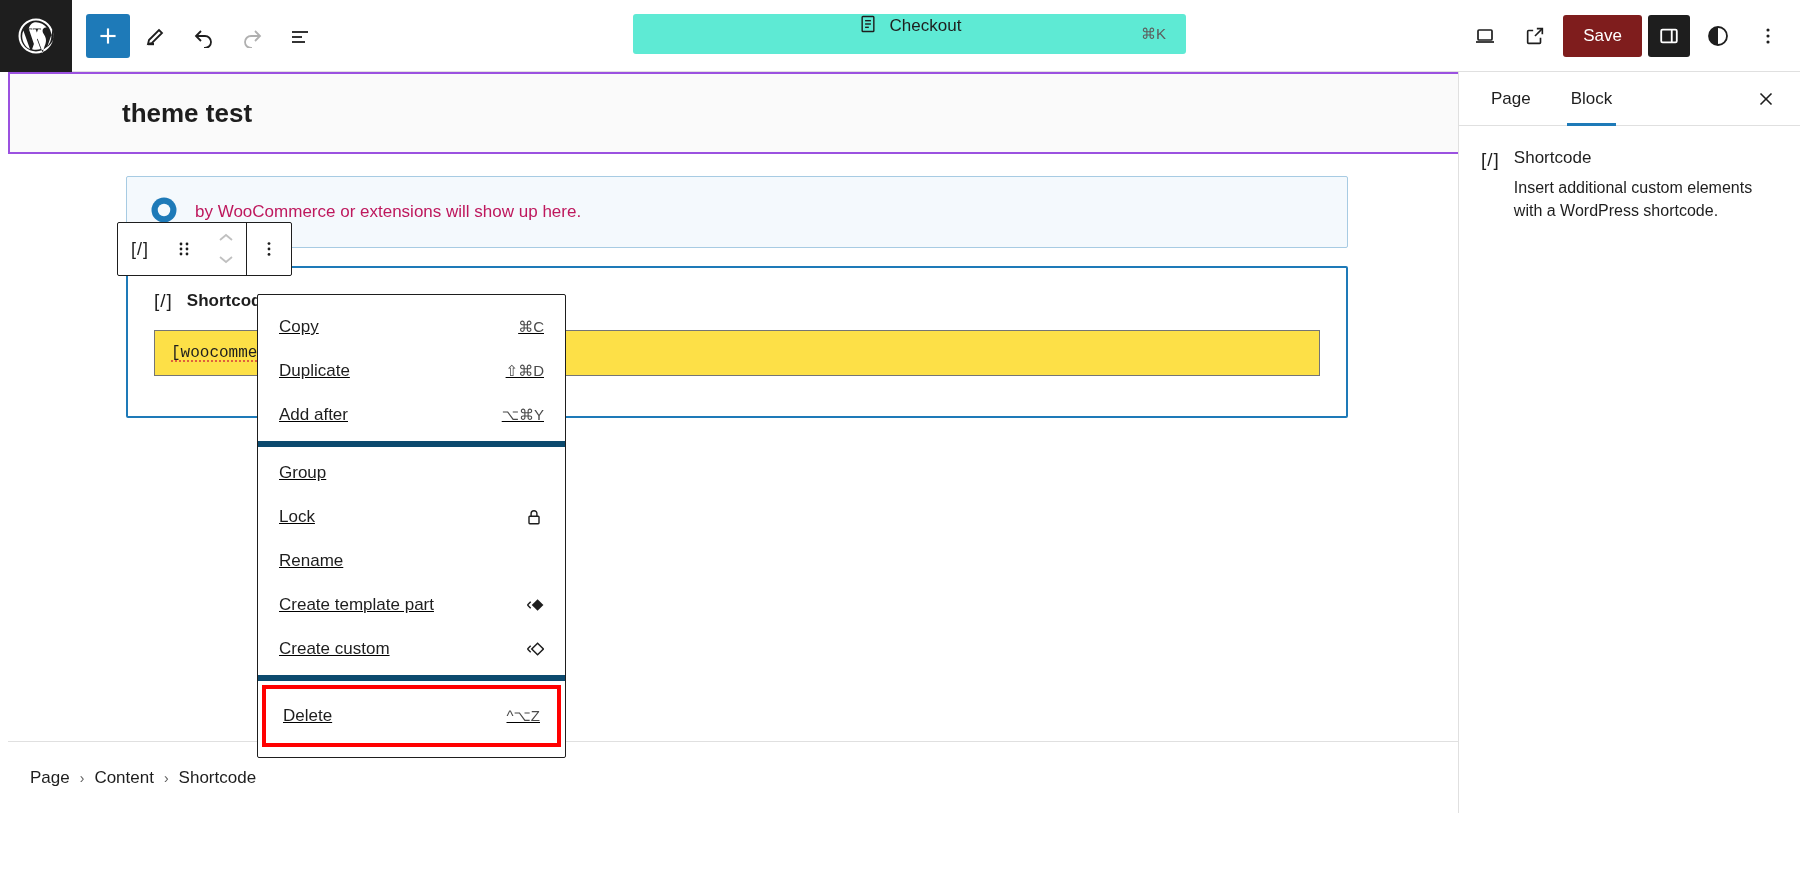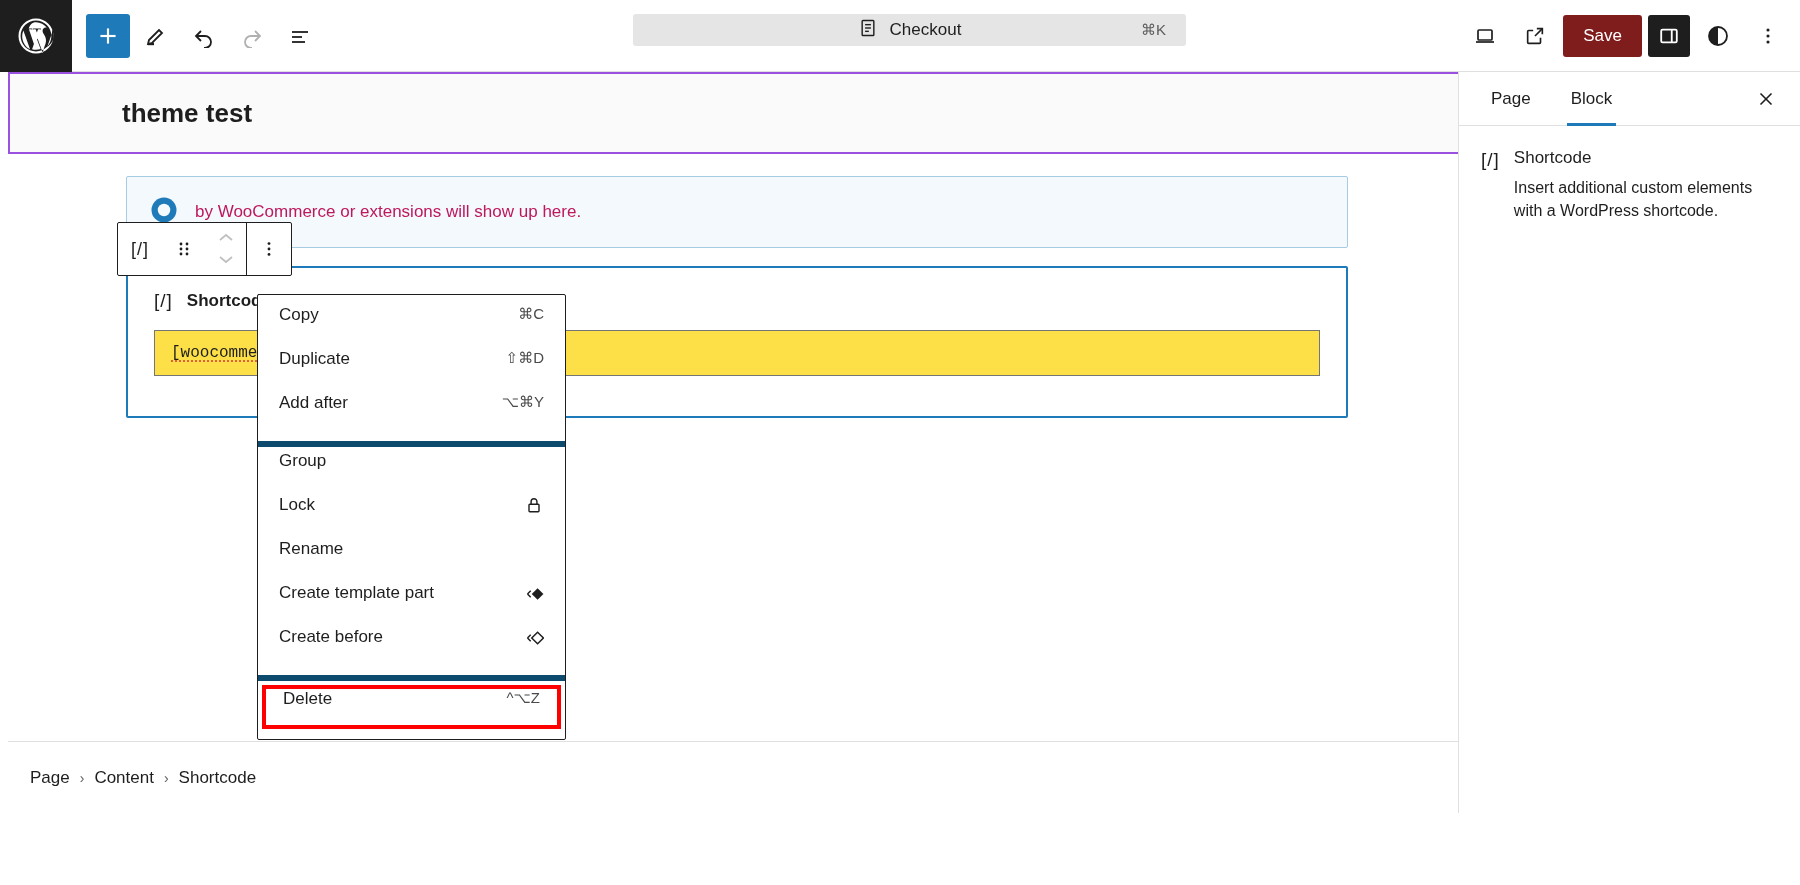--- a/index.html
+++ b/index.html
@@ -23,23 +23,23 @@
   .wp-logo svg { display: block; }
   .tb-left { display: flex; align-items: center; gap: 4px; padding-left: 14px; }
   .tb-btn {
     width: 44px; height: 44px; border-radius: 3px; background: none; border: none;
     display: flex; align-items: center; justify-content: center; cursor: pointer;
   }
   .tb-btn.primary { background: #1e7ab8; }
   .tb-btn svg { display: block; }
 
   .doc-bar {
-    position: absolute; left: 633px; top: 14px; width: 553px; height: 32px;
-    background: #e5e5e5; border-radius: 3px;
-    display: flex; align-items: center; justify-content: center;
+    position: absolute; left: 633px; top: 14px; width: 553px; height: 40px;
+    background: #5eead4; border-radius: 3px;
+    display: flex; align-items: flex-start; justify-content: center;
     cursor: pointer;
   }
   .doc-bar .doc-inner { display: flex; align-items: center; gap: 12px; }
   .doc-title { font-size: 17px; color: #1e1e1e; }
   .doc-kbd {
     position: absolute; right: 20px; top: 50%; transform: translateY(-50%);
     font-size: 15px; color: #5d5d5d;
   }
 
   .tb-right {
@@ -124,28 +124,28 @@
 
   
   .menu {
     position: absolute; left: 257px; top: 294px; width: 309px;
     background: #fff; border: 1px solid #1e1e1e; border-radius: 2px;
     z-index: 60; padding: 6px 0;
   }
   .menu-group { padding: 4px 0; }
   .menu-group + .menu-group { border-top: 6px solid #0c4a6e; }
   .menu-item {
-    display: flex; align-items: flex-start; justify-content: space-between;
-    height: 44px; padding: 0 21px; cursor: pointer;
+    display: flex; align-items: center; justify-content: space-between;
+    height: 44px; padding: 0 21px; cursor: pointer; text-decoration: underline;
   }
   .mi-label { font-size: 17px; color: #1e1e1e; }
   .mi-short { font-size: 15px; color: #4a4a4a; }
   .mi-icon { display: flex; align-items: center; }
   .menu-item.danger {
-    border: 4px solid #ff0000; margin: 0 4px; height: 44px; padding: 0 17px; gap: 8px;
+    border: 4px solid #ff0000; margin: 0 4px; height: 62px; padding: 0 17px; gap: 8px;
   }
 
   
   .sidebar {
     position: absolute; top: 72px; right: 0; width: 342px; height: 741px;
     background: #fff; border-left: 1px solid #e0e0e0;
   }
   .sb-tabs {
     height: 54px; display: flex; align-items: center; position: relative;
     border-bottom: 1px solid #e0e0e0; padding-left: 16px; gap: 8px;
@@ -394,21 +394,21 @@
       <div class="menu-item">
         <span class="mi-label">Create template part</span>
         <span class="mi-icon">
           <svg width="22" height="22" viewBox="0 0 24 24">
             <path d="M6 12l3.5-3.5M6 12l3.5 3.5" fill="none" stroke="#1e1e1e" stroke-width="1.6"></path>
             <rect x="12.5" y="7.5" width="9" height="9" transform="rotate(45 17 12)" fill="#1e1e1e"></rect>
           </svg>
         </span>
       </div>
       <div class="menu-item">
-        <span class="mi-label">Create before</span>
+        <span class="mi-label">Create custom</span>
         <span class="mi-icon">
           <svg width="22" height="22" viewBox="0 0 24 24">
             <path d="M6 12l3.5-3.5M6 12l3.5 3.5" fill="none" stroke="#1e1e1e" stroke-width="1.6"></path>
             <rect x="12.5" y="7.5" width="9" height="9" transform="rotate(45 17 12)" fill="none" stroke="#1e1e1e" stroke-width="1.6"></rect>
           </svg>
         </span>
       </div>
     </div>
 
     <div class="menu-group">

